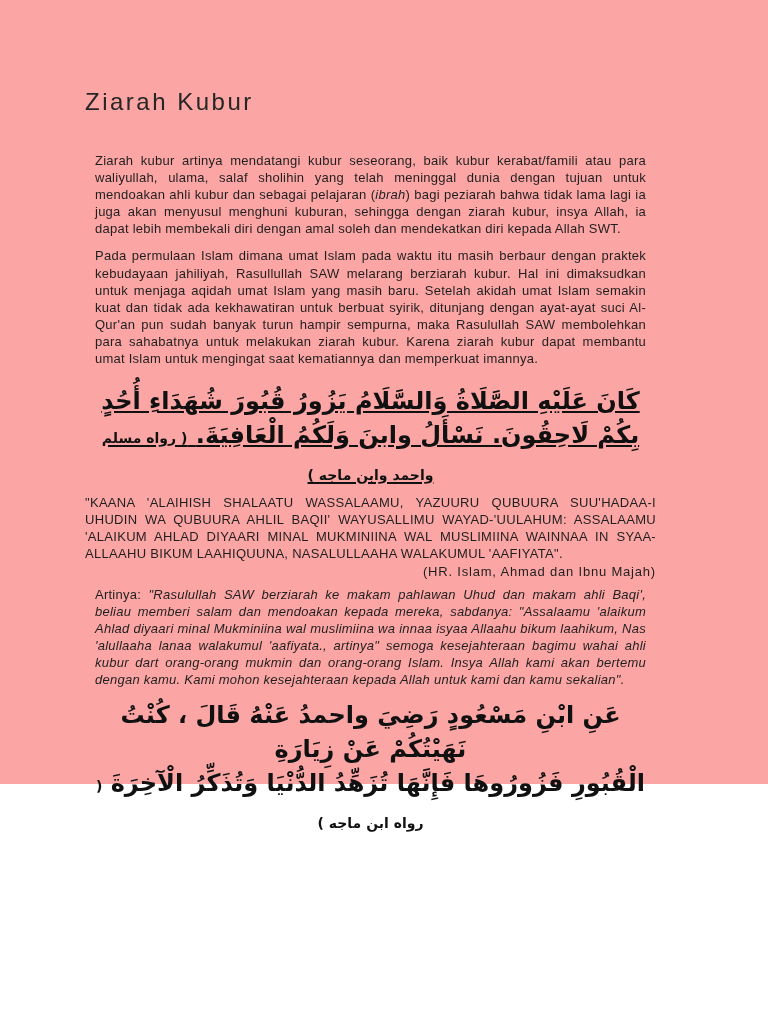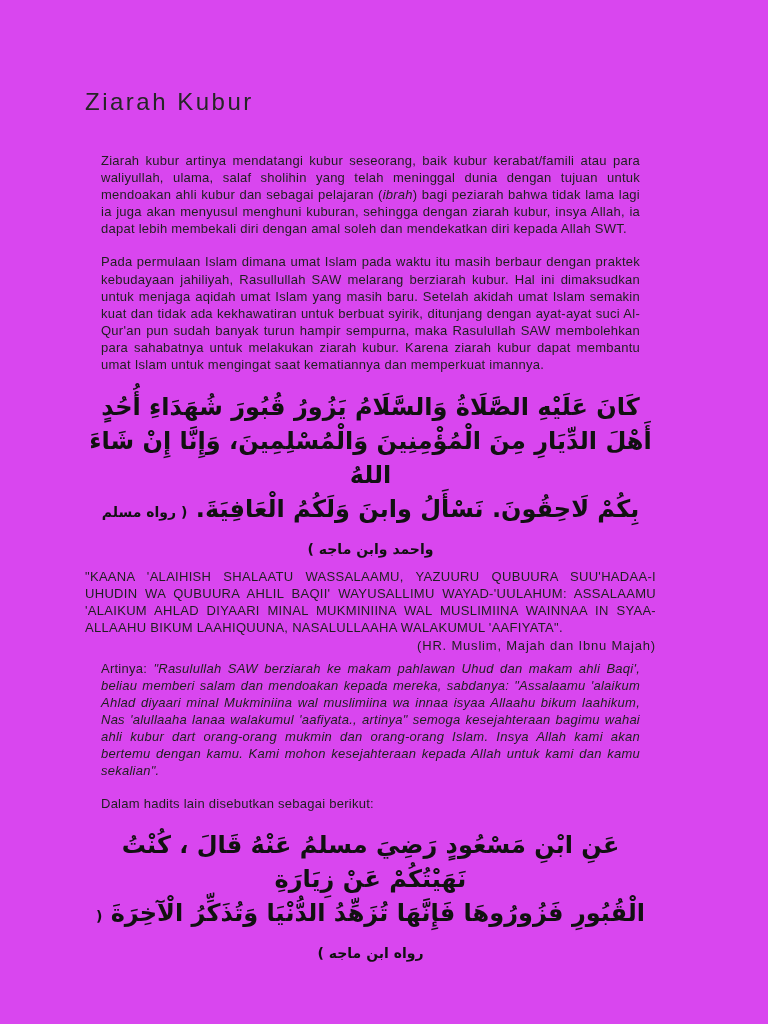--- a/index.html
+++ b/index.html
@@ -7,38 +7,38 @@
     width: 768px;
     height: 1024px;
     background: #ffffff;
     font-family: "Liberation Sans", sans-serif;
     color: #1f1f1f;
     overflow: hidden;
   }
   .sheet {
     position: relative;
     width: 768px;
-    height: 1024px;
-    background: #d946ef;
+    height: 784px;
+    background: #fca5a5;
   }
   .content {
     margin-left: 85px;
     width: 571px;
   }
   h1.doc-title {
     margin: 0;
     padding-top: 88px;
     font-size: 24px;
     line-height: 27px;
     font-weight: 400;
     letter-spacing: 2.5px;
     color: #262626;
   }
   p.body-text {
-    margin: 16px;
+    margin: 10px;
     font-size: 13px;
     line-height: 17.1px;
     letter-spacing: 0.25px;
     text-align: justify;
     color: #1f1f1f;
   }
   .mt-title { margin-top: 37px !important; }
   .mt-para  { margin-top: 8px  !important; }
   .mt-small { margin-top: 6px  !important; }
   p.translit {
@@ -61,51 +61,49 @@
   .upright { font-style: normal; }
   .arabic-block {
     direction: rtl;
     text-align: center;
     font-family: "DejaVu Sans", sans-serif;
     font-weight: 700;
     font-size: 24px;
     line-height: 34px;
     color: #111111;
   }
-  .arabic-block.first  { margin-top: 17px; }
+  .arabic-block.first  { margin-top: 17px; text-decoration: underline; }
   .arabic-block.second { margin-top: 3px; }
   .arabic-small { font-size: 14px; font-weight: 700; }
 </style>
 </head>
 <body>
 
 <div class="sheet">
   <div class="content">
 
     <h1 class="doc-title">Ziarah Kubur</h1>
 
     <p class="body-text mt-title"><span>Ziarah kubur artinya mendatangi kubur seseorang, baik kubur kerabat/famili atau para waliyullah, ulama, salaf sholihin yang telah meninggal dunia dengan tujuan untuk mendoakan ahli kubur dan sebagai pelajaran (</span><span class="italic-text">ibrah</span><span>) bagi peziarah bahwa tidak lama lagi ia juga akan menyusul menghuni kuburan, sehingga dengan ziarah kubur, insya Allah, ia dapat lebih membekali diri dengan amal soleh dan mendekatkan diri kepada Allah SWT.</span></p>
 
     <p class="body-text mt-para">Pada permulaan Islam dimana umat Islam pada waktu itu masih berbaur dengan praktek kebudayaan jahiliyah, Rasullullah SAW melarang berziarah kubur. Hal ini dimaksudkan untuk menjaga aqidah umat Islam yang masih baru. Setelah akidah umat Islam semakin kuat dan tidak ada kekhawatiran untuk berbuat syirik, ditunjang dengan ayat-ayat suci Al-Qur'an pun sudah banyak turun hampir sempurna, maka Rasulullah SAW membolehkan para sahabatnya untuk melakukan ziarah kubur. Karena ziarah kubur dapat membantu umat Islam untuk mengingat saat kematiannya dan memperkuat imannya.</p>
 
 
     <div class="arabic-block first" dir="rtl">
       <div>كَانَ عَلَيْهِ الصَّلَاةُ وَالسَّلَامُ يَزُورُ قُبُورَ شُهَدَاءِ أُحُدٍ</div>
-      <div>أَهْلَ الدِّيَارِ مِنَ الْمُؤْمِنِينَ وَالْمُسْلِمِينَ، وَإِنَّا إِنْ شَاءَ اللهُ</div>
       <div><span>بِكُمْ لَاحِقُونَ. نَسْأَلُ وابنَ وَلَكُمُ الْعَافِيَةَ.</span> <span class="arabic-small">( رواه مسلم واحمد وابن ماجه )</span></div>
     </div>
 
     <p class="translit" style="margin-top:2px">"KAANA 'ALAIHISH SHALAATU WASSALAAMU, YAZUURU QUBUURA SUU'HADAA-I UHUDIN WA QUBUURA AHLIL BAQII' WAYUSALLIMU WAYAD-'UULAHUM: ASSALAAMU 'ALAIKUM AHLAD DIYAARI MINAL MUKMINIINA WAL MUSLIMIINA WAINNAA IN SYAA-ALLAAHU BIKUM LAAHIQUUNA, NASALULLAAHA WALAKUMUL 'AAFIYATA".</p>
 
-    <p class="attribution">(HR. Muslim, Majah dan Ibnu Majah)</p>
+    <p class="attribution">(HR. Islam, Ahmad dan Ibnu Majah)</p>
 
     <p class="body-text italic-text mt-small"><span class="upright">Artinya: </span><span>"Rasulullah SAW berziarah ke makam pahlawan Uhud dan makam ahli Baqi', beliau memberi salam dan mendoakan kepada mereka, sabdanya: "Assalaamu 'alaikum Ahlad diyaari minal Mukminiina wal muslimiina wa innaa isyaa Allaahu bikum laahikum, Nas 'alullaaha lanaa walakumul 'aafiyata., artinya" semoga kesejahteraan bagimu wahai ahli kubur dart orang-orang mukmin dan orang-orang Islam. Insya Allah kami akan bertemu dengan kamu. Kami mohon kesejahteraan kepada Allah untuk kami dan kamu sekalian".</span></p>
 
 
-    <p class="body-text mt-small">Dalam hadits lain disebutkan sebagai berikut:</p>
 
     <div class="arabic-block second" dir="rtl">
-      <div>عَنِ ابْنِ مَسْعُودٍ رَضِيَ مسلمُ عَنْهُ قَالَ ، كُنْتُ نَهَيْتُكُمْ عَنْ زِيَارَةِ</div>
+      <div>عَنِ ابْنِ مَسْعُودٍ رَضِيَ واحمدُ عَنْهُ قَالَ ، كُنْتُ نَهَيْتُكُمْ عَنْ زِيَارَةِ</div>
       <div><span>الْقُبُورِ فَزُورُوهَا فَإِنَّهَا تُزَهِّدُ الدُّنْيَا وَتُذَكِّرُ الْآخِرَةَ</span> <span class="arabic-small">( رواه ابن ماجه )</span></div>
     </div>
 
   </div>
 </div>
 
 </body></html>

